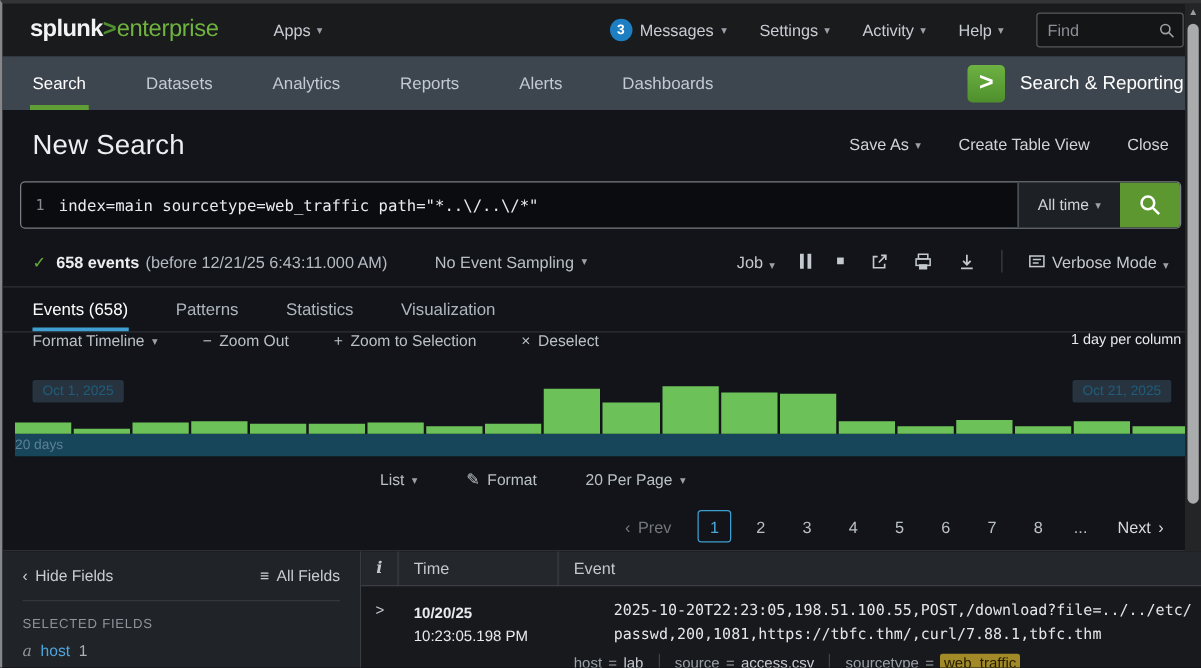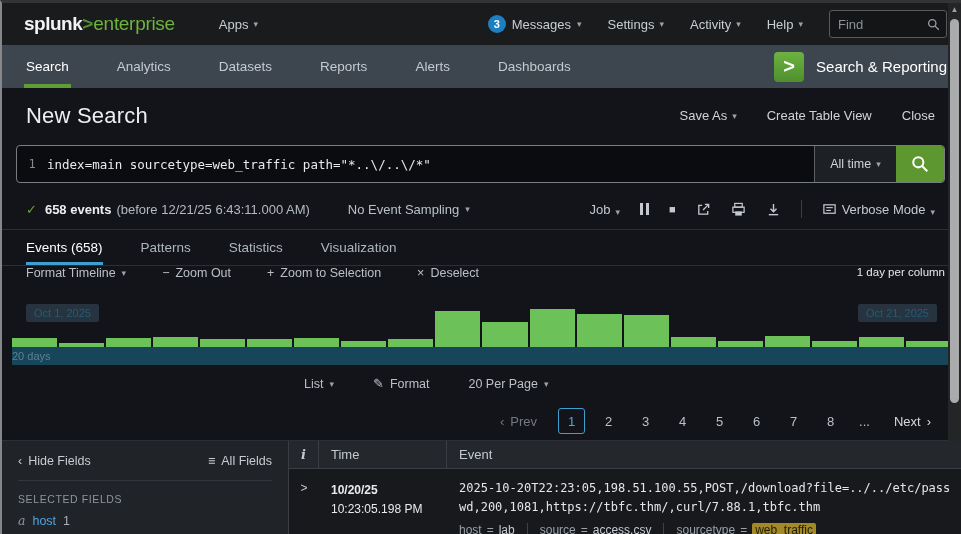--- a/index.html
+++ b/index.html
@@ -127,21 +127,21 @@
   .col-i { width:30px; display:flex; justify-content:center; border-right:1px solid #3a3e44; align-self:stretch; align-items:center; }
   .col-time { width:128px; padding-left:12px; border-right:1px solid #3a3e44; align-self:stretch; display:flex; align-items:center; }
   .col-event { flex:1; padding-left:12px; align-self:stretch; display:flex; align-items:center; }
   .hd-i { font-weight:700; font-style:italic; font-family:"DejaVu Serif", serif; }
   .et-row { flex:1; display:flex; font-size:12px; }
   .cell-i { width:30px; display:flex; justify-content:center; padding-top:12px; color:#c3c9cf; cursor:pointer; }
   .cell-time { width:128px; padding:12px 0 0 12px; color:#e8ebee; line-height:19px; }
   .cell-time .d { font-weight:700; }
   .cell-event { flex:1; padding:10px 6px 0 12px; overflow:hidden; }
   .raw { font-family:"DejaVu Sans Mono", monospace; font-size:12px; line-height:19px; color:#e4e6e9;
-         word-break:break-all; max-width:505px; }
+         word-break:break-all; max-width:505px;margin-left:32px; }
   .ev-fields { margin-top:6px; display:flex; font-size:12px; color:#c8cdd3; }
   .ev-fields .pair { padding:0 12px; border-left:1px solid #3d4147; display:flex; gap:5px; cursor:pointer; }
   .ev-fields .pair:first-child { border-left:none; padding-left:0; }
   .ev-fields .k { color:#9aa1a8; }
   .hl { background:#a38a28; color:#241d00; padding:0 3px; border-radius:2px; }
 
   
   .scrollbar { position:absolute; top:0; right:0; width:13px; height:438px; background:#242527; z-index:50; }
   .sb-arrow { position:absolute; top:2px; left:0; width:13px; text-align:center; color:#9b9ea1; font-size:8px; cursor:pointer; }
   .sb-thumb { position:absolute; top:16px; left:2px; width:9px; height:384px; border-radius:5px; background:#a9abad; cursor:grab; }
@@ -185,24 +185,24 @@
       </svg>
     </div>
   </div>
 </div>
 
 <div class="appnav row">
   <div class="nav-item active">
       <span>Search</span>
     </div>
   <div class="nav-item">
+      <span>Datasets</span>
+    </div>
+  <div class="nav-item">
       <span>Analytics</span>
-    </div>
-  <div class="nav-item">
-      <span>Datasets</span>
     </div>
   <div class="nav-item">
       <span>Reports</span>
     </div>
   <div class="nav-item">
       <span>Alerts</span>
     </div>
   <div class="nav-item">
       <span>Dashboards</span>
     </div>

